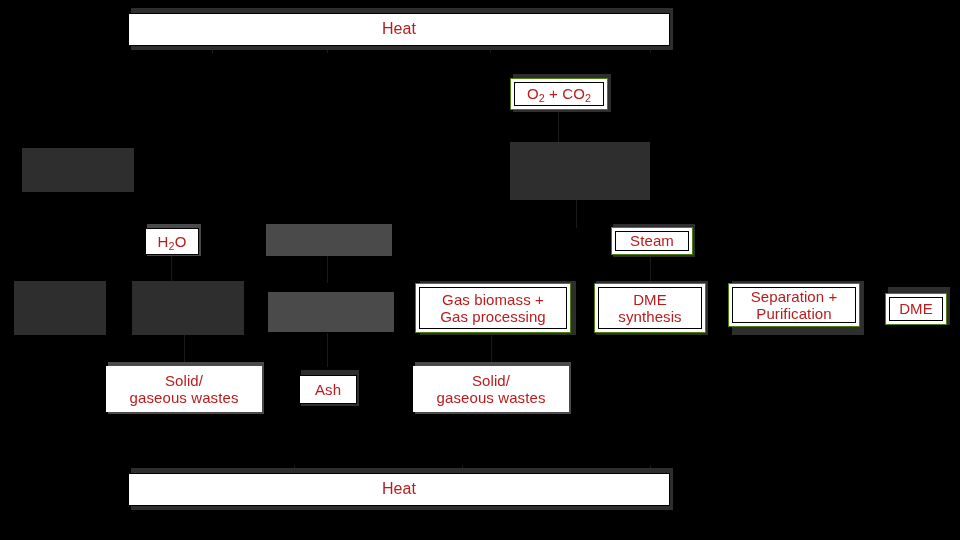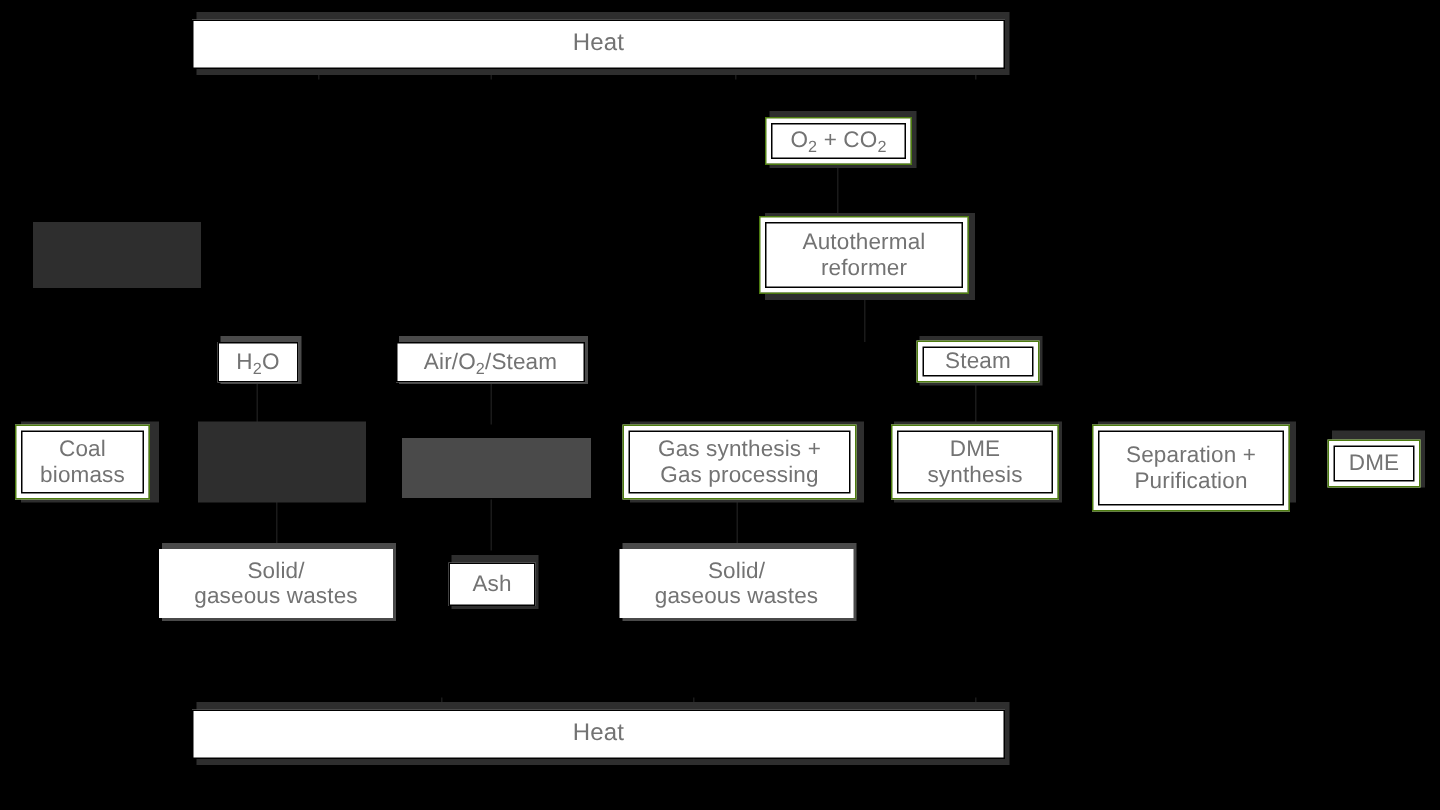--- a/index.html
+++ b/index.html
@@ -17,21 +17,21 @@
     height: 540px;
     background: #000000;
     overflow: hidden;
   }
 
   
   .node {
     position: absolute;
     box-sizing: border-box;
     background: #ffffff;
-    color: #737373;
+    color: #b91c1c;
     display: flex;
     align-items: center;
     justify-content: center;
     text-align: center;
     line-height: 1.16;
     font-size: 15px;
     letter-spacing: 0.1px;
     white-space: pre-line;
     z-index: 3;
   }
@@ -99,54 +99,47 @@
   <div class="node plain label-lg" style="left:128px; top:13px; width:542px; height:33px;">Heat</div>
 
   <div class="shadow shadow-dark" style="left:513px; top:74px; width:98px; height:38px;"></div>
   <div class="node framed" style="left:510px; top:78px; width:98px; height:32px;">
     <span><span>O</span><sub>2</sub><span> + CO</span><sub>2</sub></span>
   </div>
 
   <div class="shadow shadow-dark" style="left:22px; top:148px; width:112px; height:44px;"></div>
 
   <div class="shadow shadow-dark" style="left:510px; top:142px; width:140px; height:58px;"></div>
-  <div class="node framed" style="left:506px; top:144px; width:140px; height:52px;">Autothermal
-reformer</div>
 
   <div class="shadow" style="left:147px; top:224px; width:54px; height:32px;"></div>
   <div class="node plain" style="left:145px; top:228px; width:54px; height:27px;">
     <span><span>H</span><sub>2</sub><span>O</span></span>
   </div>
 
   <div class="shadow" style="left:266px; top:224px; width:126px; height:32px;"></div>
-  <div class="node plain" style="left:264px; top:228px; width:126px; height:27px;">
-    <span><span>Air/O</span><sub>2</sub><span>/Steam</span></span>
-  </div>
 
   <div class="shadow shadow-dark" style="left:613px; top:224px; width:82px; height:33px;"></div>
   <div class="node framed" style="left:611px; top:227px; width:82px; height:28px;">Steam</div>
 
   <div class="shadow shadow-dark" style="left:14px; top:281px; width:92px; height:54px;"></div>
-  <div class="node framed" style="left:10px; top:283px; width:90px; height:50px;">Coal
-biomass</div>
 
   <div class="shadow shadow-dark" style="left:132px; top:281px; width:112px; height:54px;"></div>
 
   <div class="shadow" style="left:268px; top:292px; width:126px; height:40px;"></div>
 
   <div class="shadow shadow-dark" style="left:420px; top:281px; width:156px; height:54px;"></div>
-  <div class="node framed" style="left:415px; top:283px; width:156px; height:50px;">Gas synthesis +
+  <div class="node framed" style="left:415px; top:283px; width:156px; height:50px;">Gas biomass +
 Gas processing</div>
 
   <div class="shadow shadow-dark" style="left:596px; top:281px; width:112px; height:54px;"></div>
   <div class="node framed" style="left:594px; top:283px; width:112px; height:50px;">DME
 synthesis</div>
 
   <div class="shadow shadow-dark" style="left:732px; top:281px; width:132px; height:54px;"></div>
-  <div class="node framed" style="left:728px; top:283px; width:132px; height:58px;">Separation +
+  <div class="node framed" style="left:728px; top:283px; width:132px; height:44px;">Separation +
 Purification</div>
 
   <div class="shadow shadow-dark" style="left:888px; top:287px; width:62px; height:38px;"></div>
   <div class="node framed" style="left:885px; top:293px; width:62px; height:32px;">DME</div>
 
   <div class="shadow" style="left:108px; top:362px; width:156px; height:52px;"></div>
   <div class="node bare" style="left:106px; top:366px; width:156px; height:46px;">Solid/
 gaseous wastes</div>
 
   <div class="shadow shadow-dark" style="left:301px; top:370px; width:58px; height:36px;"></div>

